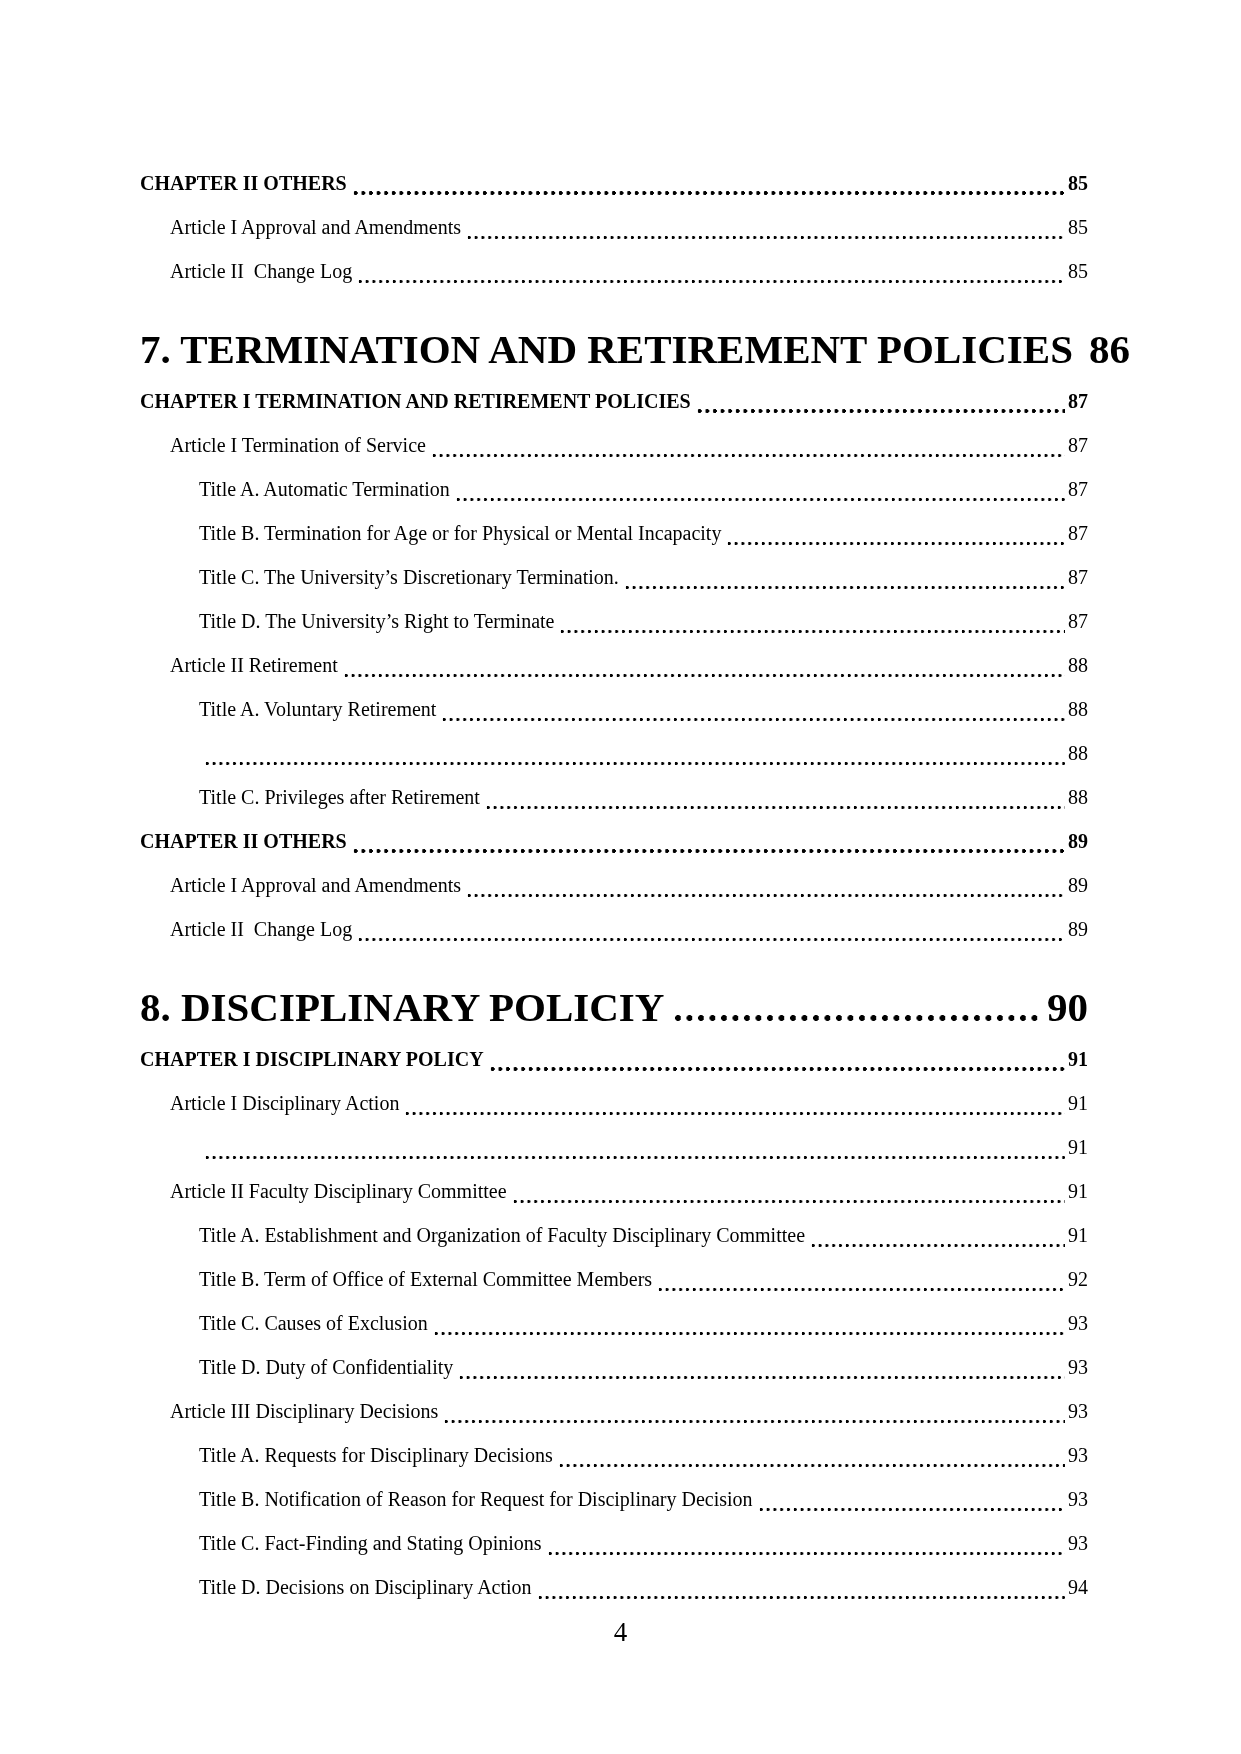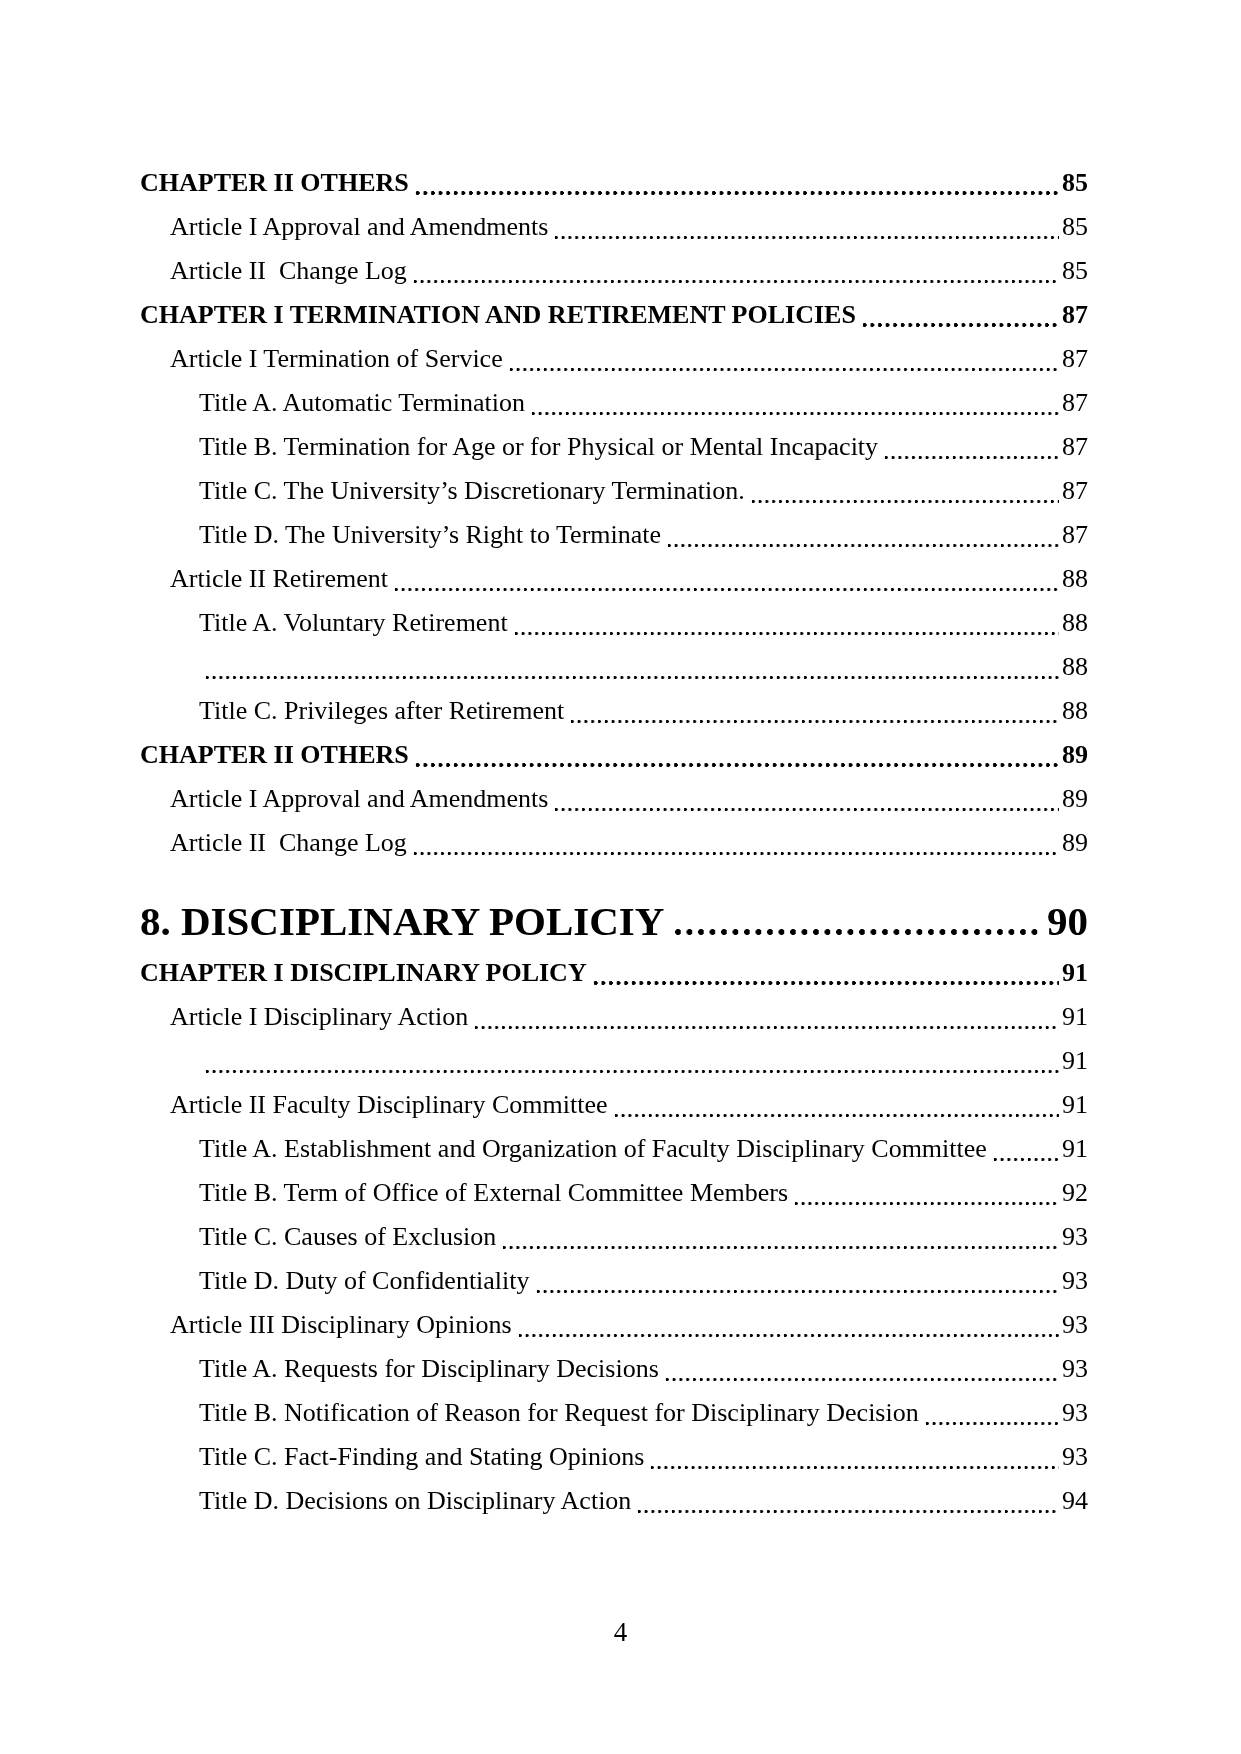--- a/index.html
+++ b/index.html
@@ -18,21 +18,21 @@
   }
   .toc {
     position: absolute;
     left: 140px;
     top: 161px;
     width: 948px;
   }
   .toc-row {
     display: flex;
     align-items: baseline;
-    font-size: 26px;
+    font-size: 20px;
     line-height: 44px;
     white-space: nowrap;
   }
   .toc-row.lvl-section {
     font-size: 41px;
     line-height: 54px;
     font-weight: bold;
     margin-top: 29px;
     margin-bottom: 3px;
   }
@@ -92,20 +92,25 @@
       <div class="toc-row lvl-article">
     <span class="toc-label">Article I Approval and Amendments</span>
     <span class="toc-leader"></span>
     <span class="toc-page">85</span>
   </div>
       <div class="toc-row lvl-article">
     <span class="toc-label">Article II  Change Log</span>
     <span class="toc-leader"></span>
     <span class="toc-page">85</span>
   </div>
+      <div class="toc-row lvl-section">
+    <span class="toc-label">7. TERMINATION AND RETIREMENT POLICIES</span>
+    <span class="toc-leader"></span>
+    <span class="toc-page">86</span>
+  </div>
       <div class="toc-row lvl-chapter">
     <span class="toc-label">CHAPTER I TERMINATION AND RETIREMENT POLICIES</span>
     <span class="toc-leader"></span>
     <span class="toc-page">87</span>
   </div>
       <div class="toc-row lvl-article">
     <span class="toc-label">Article I Termination of Service</span>
     <span class="toc-leader"></span>
     <span class="toc-page">87</span>
   </div>
@@ -201,21 +206,21 @@
     <span class="toc-label">Title C. Causes of Exclusion</span>
     <span class="toc-leader"></span>
     <span class="toc-page">93</span>
   </div>
       <div class="toc-row lvl-title">
     <span class="toc-label">Title D. Duty of Confidentiality</span>
     <span class="toc-leader"></span>
     <span class="toc-page">93</span>
   </div>
       <div class="toc-row lvl-article">
-    <span class="toc-label">Article III Disciplinary Opinions</span>
+    <span class="toc-label">Article III Disciplinary Decisions</span>
     <span class="toc-leader"></span>
     <span class="toc-page">93</span>
   </div>
       <div class="toc-row lvl-title">
     <span class="toc-label">Title A. Requests for Disciplinary Decisions</span>
     <span class="toc-leader"></span>
     <span class="toc-page">93</span>
   </div>
       <div class="toc-row lvl-title">
     <span class="toc-label">Title B. Notification of Reason for Request for Disciplinary Decision</span>

